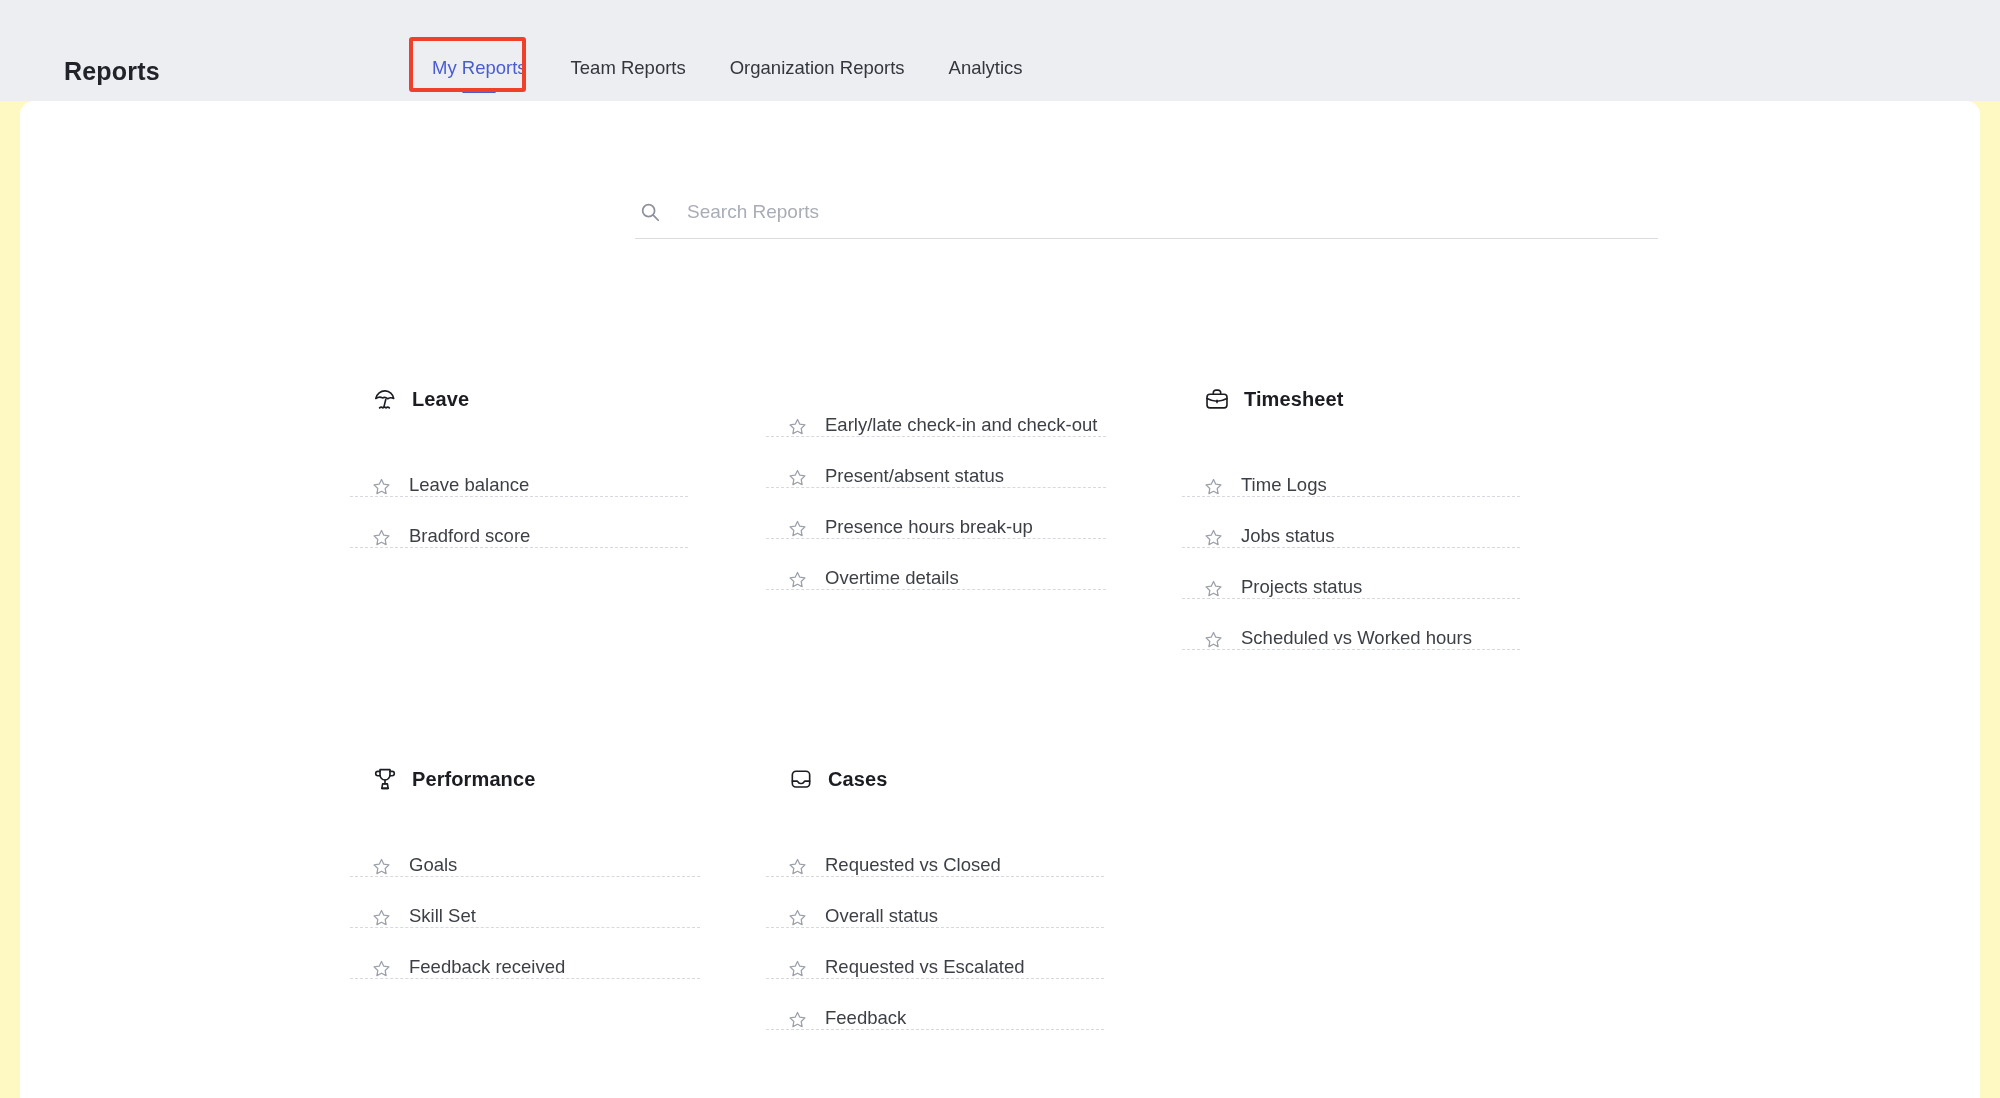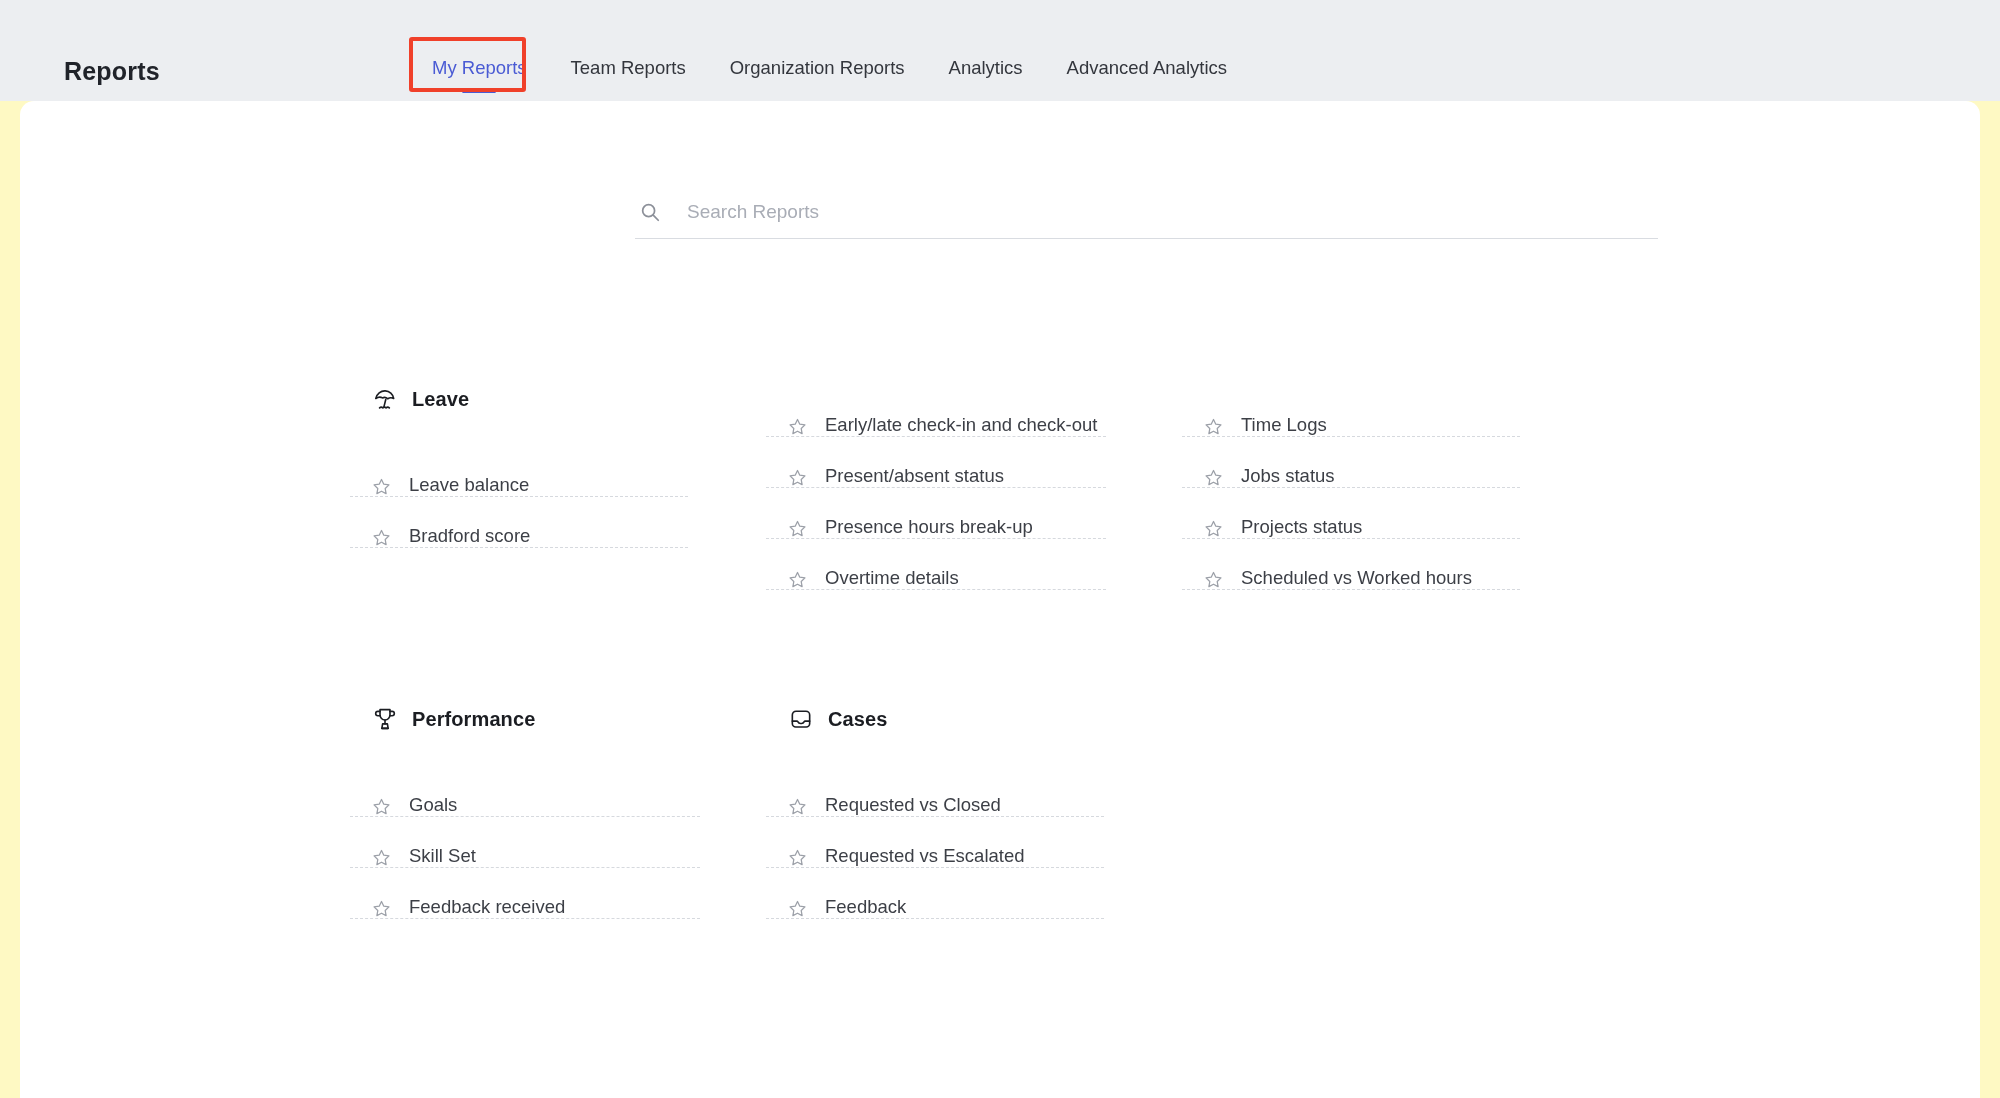--- a/index.html
+++ b/index.html
@@ -213,21 +213,20 @@
 
 <div class="app">
 
   <div class="topbar">
     <div class="page-title">Reports</div>
     <nav class="tabs" id="tabbar">
         <div class="tab active"><span>My Reports</span></div>
         <div class="tab"><span>Team Reports</span></div>
         <div class="tab"><span>Organization Reports</span></div>
         <div class="tab"><span>Analytics</span></div>
-        <div class="tab"><span>Advanced Analytics</span></div>
       </nav>
     <div class="annotation-box"></div>
   </div>
 
   <div class="panel">
 
     <div class="search-wrap">
       <span class="search-icon">
         <svg viewBox="0 0 24 24" fill="none" stroke="currentColor" stroke-width="1.9" stroke-linecap="round" stroke-linejoin="round" width="22" height="22">
           <circle cx="10.5" cy="10.5" r="6.5"></circle>
@@ -284,20 +283,29 @@
             </li>
             <li class="item">
               <span class="star-icon"><svg viewBox="0 0 24 24" fill="none" stroke="currentColor" stroke-width="1.6" stroke-linejoin="round" width="19" height="19">
                   <polygon points="12,3.2 14.9,9.1 21.4,10 16.7,14.6 17.8,21 12,18 6.2,21 7.3,14.6 2.6,10 9.1,9.1"></polygon>
                 </svg></span>
               <span class="item-label">Overtime details</span>
             </li>
           </ul>
         </div>
         <div class="col">
+          <div class="group-head">
+            <span class="group-icon"><svg viewBox="0 0 24 24" fill="none" stroke="currentColor" stroke-width="1.5" stroke-linecap="round" stroke-linejoin="round" width="26" height="26">
+                <rect x="2.8" y="7.6" width="18.4" height="12.6" rx="2.6"></rect>
+                <path d="M8.6 7.6V6.2a2.4 2.4 0 0 1 2.4-2.4h2a2.4 2.4 0 0 1 2.4 2.4v1.4"></path>
+                <path d="M2.8 11.6c3.4 1.8 6.3 2.5 9.2 2.5s5.8-.7 9.2-2.5"></path>
+                <path d="M12 13.2v2.1"></path>
+              </svg></span>
+            <span class="group-title">Timesheet</span>
+          </div>
           <ul class="items">
             <li class="item">
               <span class="star-icon"><svg viewBox="0 0 24 24" fill="none" stroke="currentColor" stroke-width="1.6" stroke-linejoin="round" width="19" height="19">
                   <polygon points="12,3.2 14.9,9.1 21.4,10 16.7,14.6 17.8,21 12,18 6.2,21 7.3,14.6 2.6,10 9.1,9.1"></polygon>
                 </svg></span>
               <span class="item-label">Time Logs</span>
             </li>
             <li class="item">
               <span class="star-icon"><svg viewBox="0 0 24 24" fill="none" stroke="currentColor" stroke-width="1.6" stroke-linejoin="round" width="19" height="19">
                   <polygon points="12,3.2 14.9,9.1 21.4,10 16.7,14.6 17.8,21 12,18 6.2,21 7.3,14.6 2.6,10 9.1,9.1"></polygon>
@@ -362,20 +370,26 @@
             <li class="item">
               <span class="star-icon"><svg viewBox="0 0 24 24" fill="none" stroke="currentColor" stroke-width="1.6" stroke-linejoin="round" width="19" height="19">
                   <polygon points="12,3.2 14.9,9.1 21.4,10 16.7,14.6 17.8,21 12,18 6.2,21 7.3,14.6 2.6,10 9.1,9.1"></polygon>
                 </svg></span>
               <span class="item-label">Requested vs Closed</span>
             </li>
             <li class="item">
               <span class="star-icon"><svg viewBox="0 0 24 24" fill="none" stroke="currentColor" stroke-width="1.6" stroke-linejoin="round" width="19" height="19">
                   <polygon points="12,3.2 14.9,9.1 21.4,10 16.7,14.6 17.8,21 12,18 6.2,21 7.3,14.6 2.6,10 9.1,9.1"></polygon>
                 </svg></span>
+              <span class="item-label">Overall status</span>
+            </li>
+            <li class="item">
+              <span class="star-icon"><svg viewBox="0 0 24 24" fill="none" stroke="currentColor" stroke-width="1.6" stroke-linejoin="round" width="19" height="19">
+                  <polygon points="12,3.2 14.9,9.1 21.4,10 16.7,14.6 17.8,21 12,18 6.2,21 7.3,14.6 2.6,10 9.1,9.1"></polygon>
+                </svg></span>
               <span class="item-label">Requested vs Escalated</span>
             </li>
             <li class="item">
               <span class="star-icon"><svg viewBox="0 0 24 24" fill="none" stroke="currentColor" stroke-width="1.6" stroke-linejoin="round" width="19" height="19">
                   <polygon points="12,3.2 14.9,9.1 21.4,10 16.7,14.6 17.8,21 12,18 6.2,21 7.3,14.6 2.6,10 9.1,9.1"></polygon>
                 </svg></span>
               <span class="item-label">Feedback</span>
             </li>
           </ul>
         </div>

